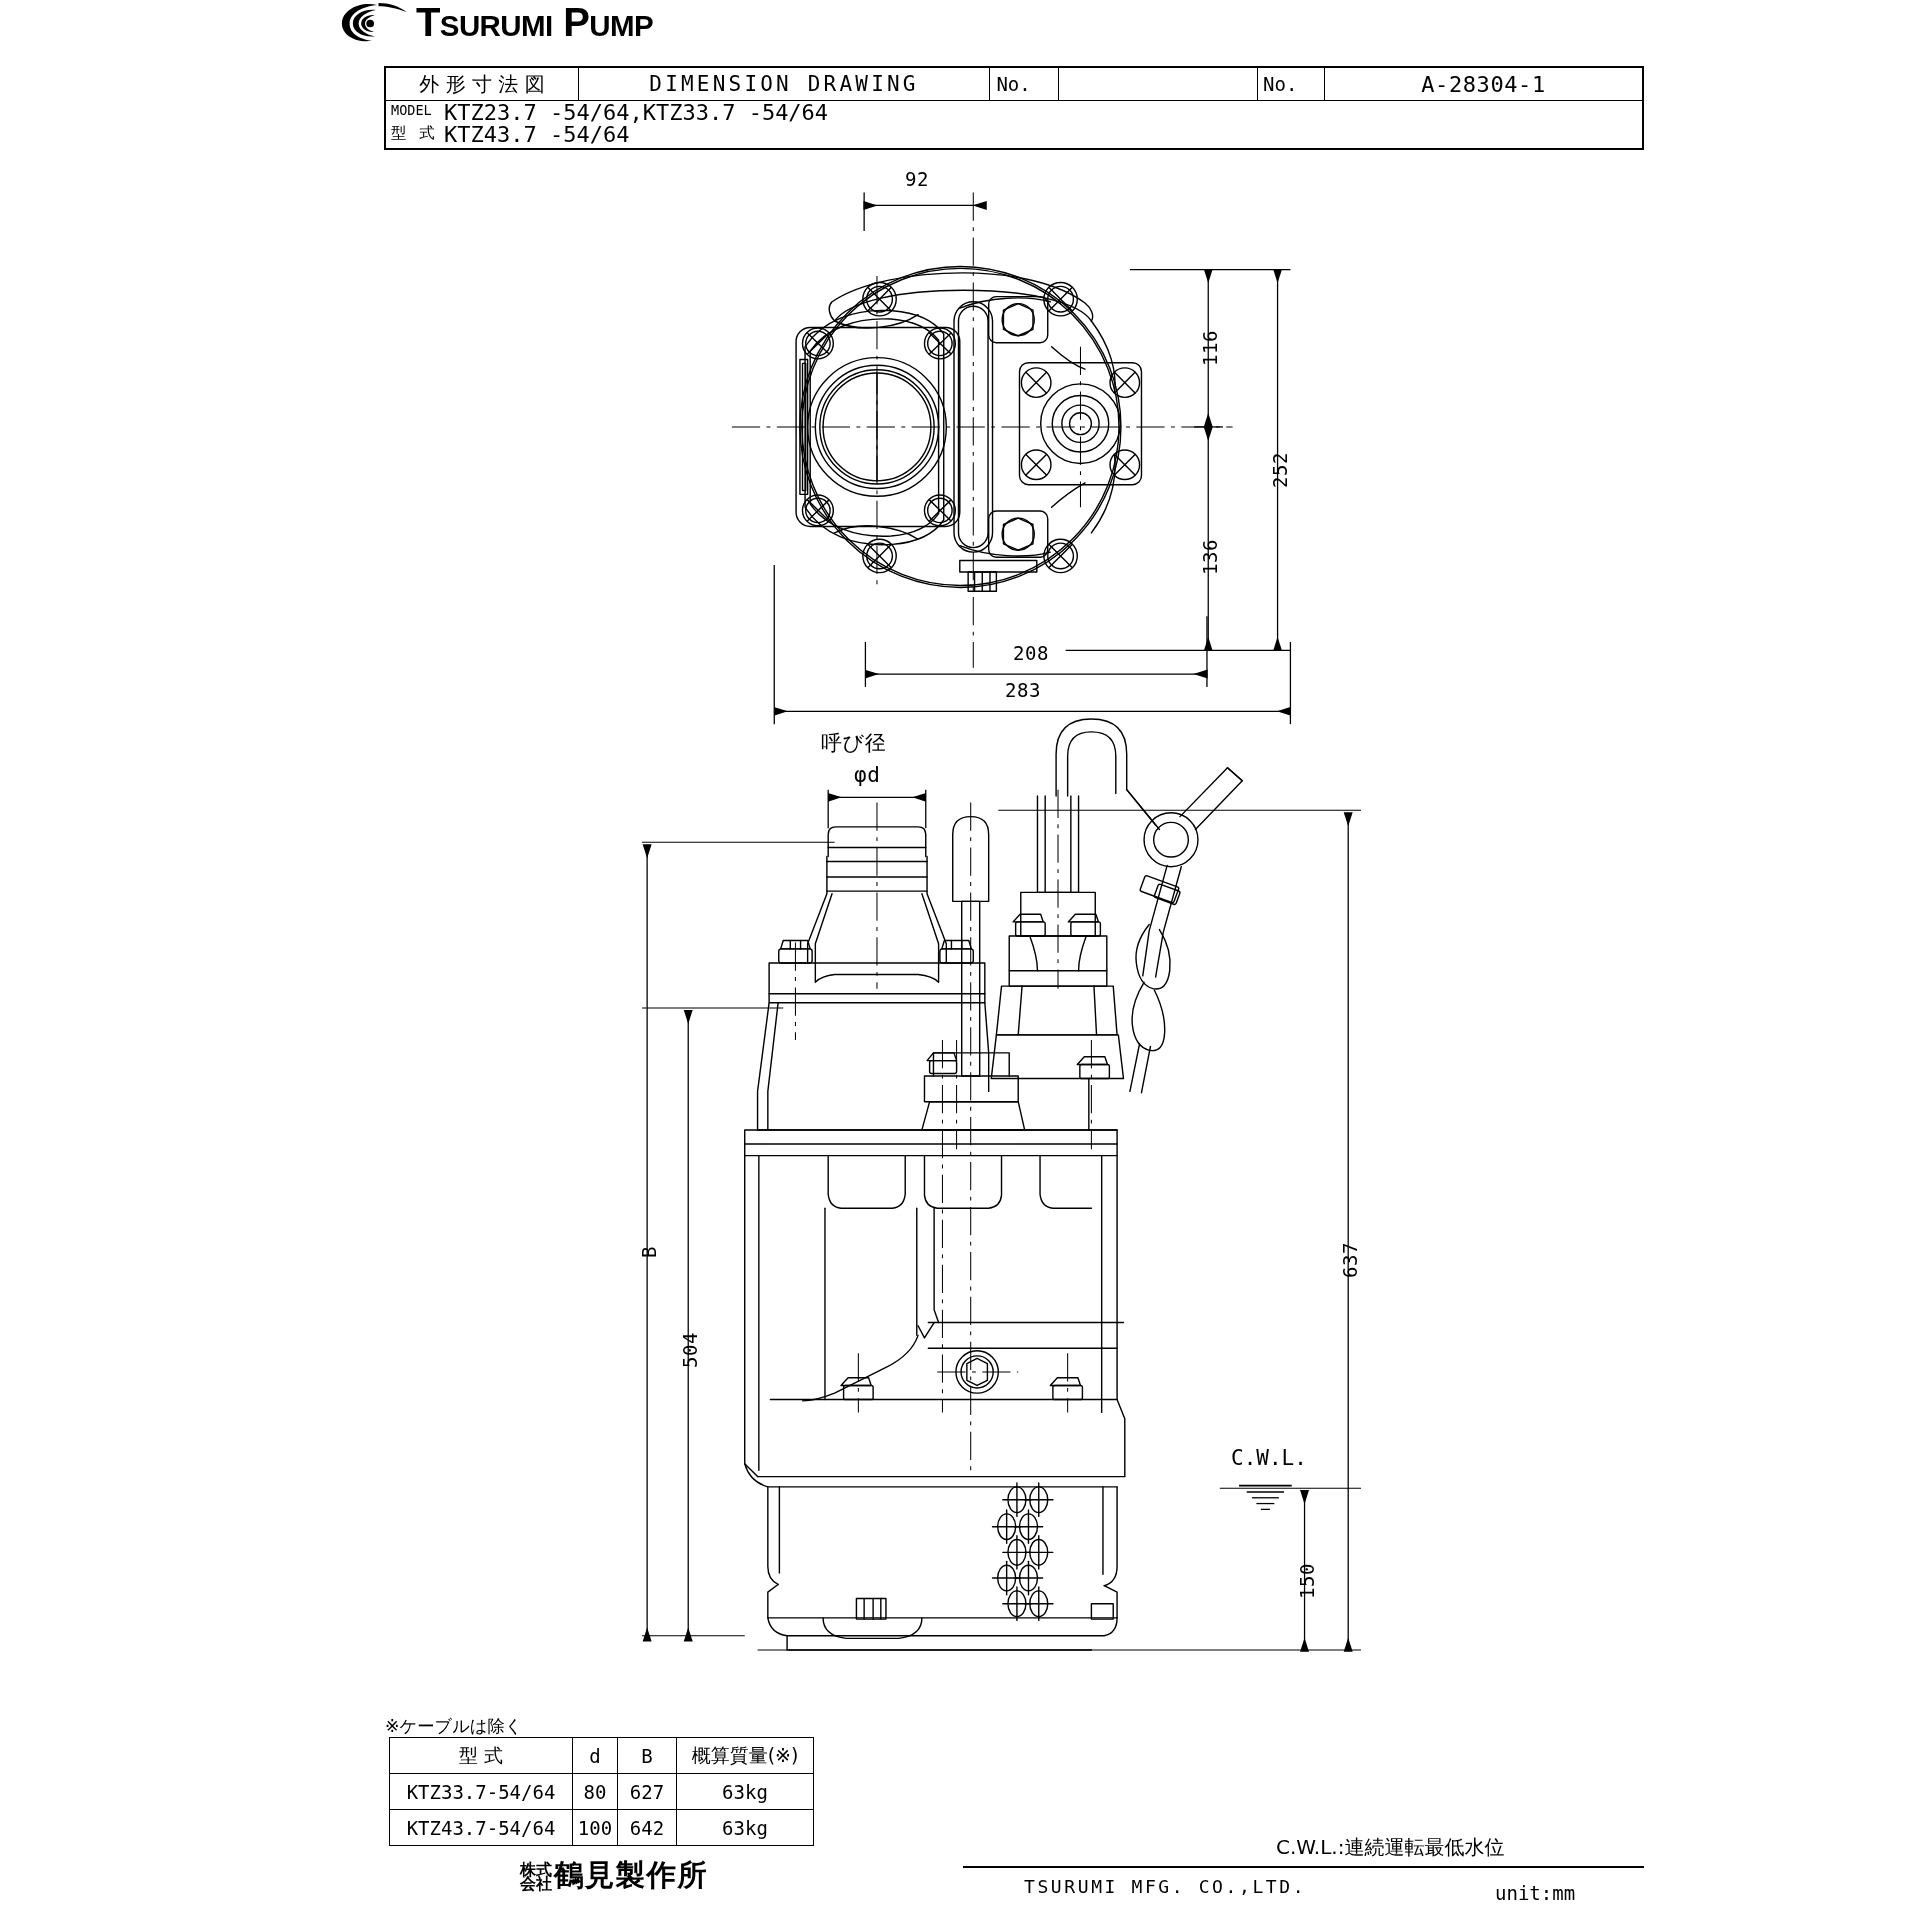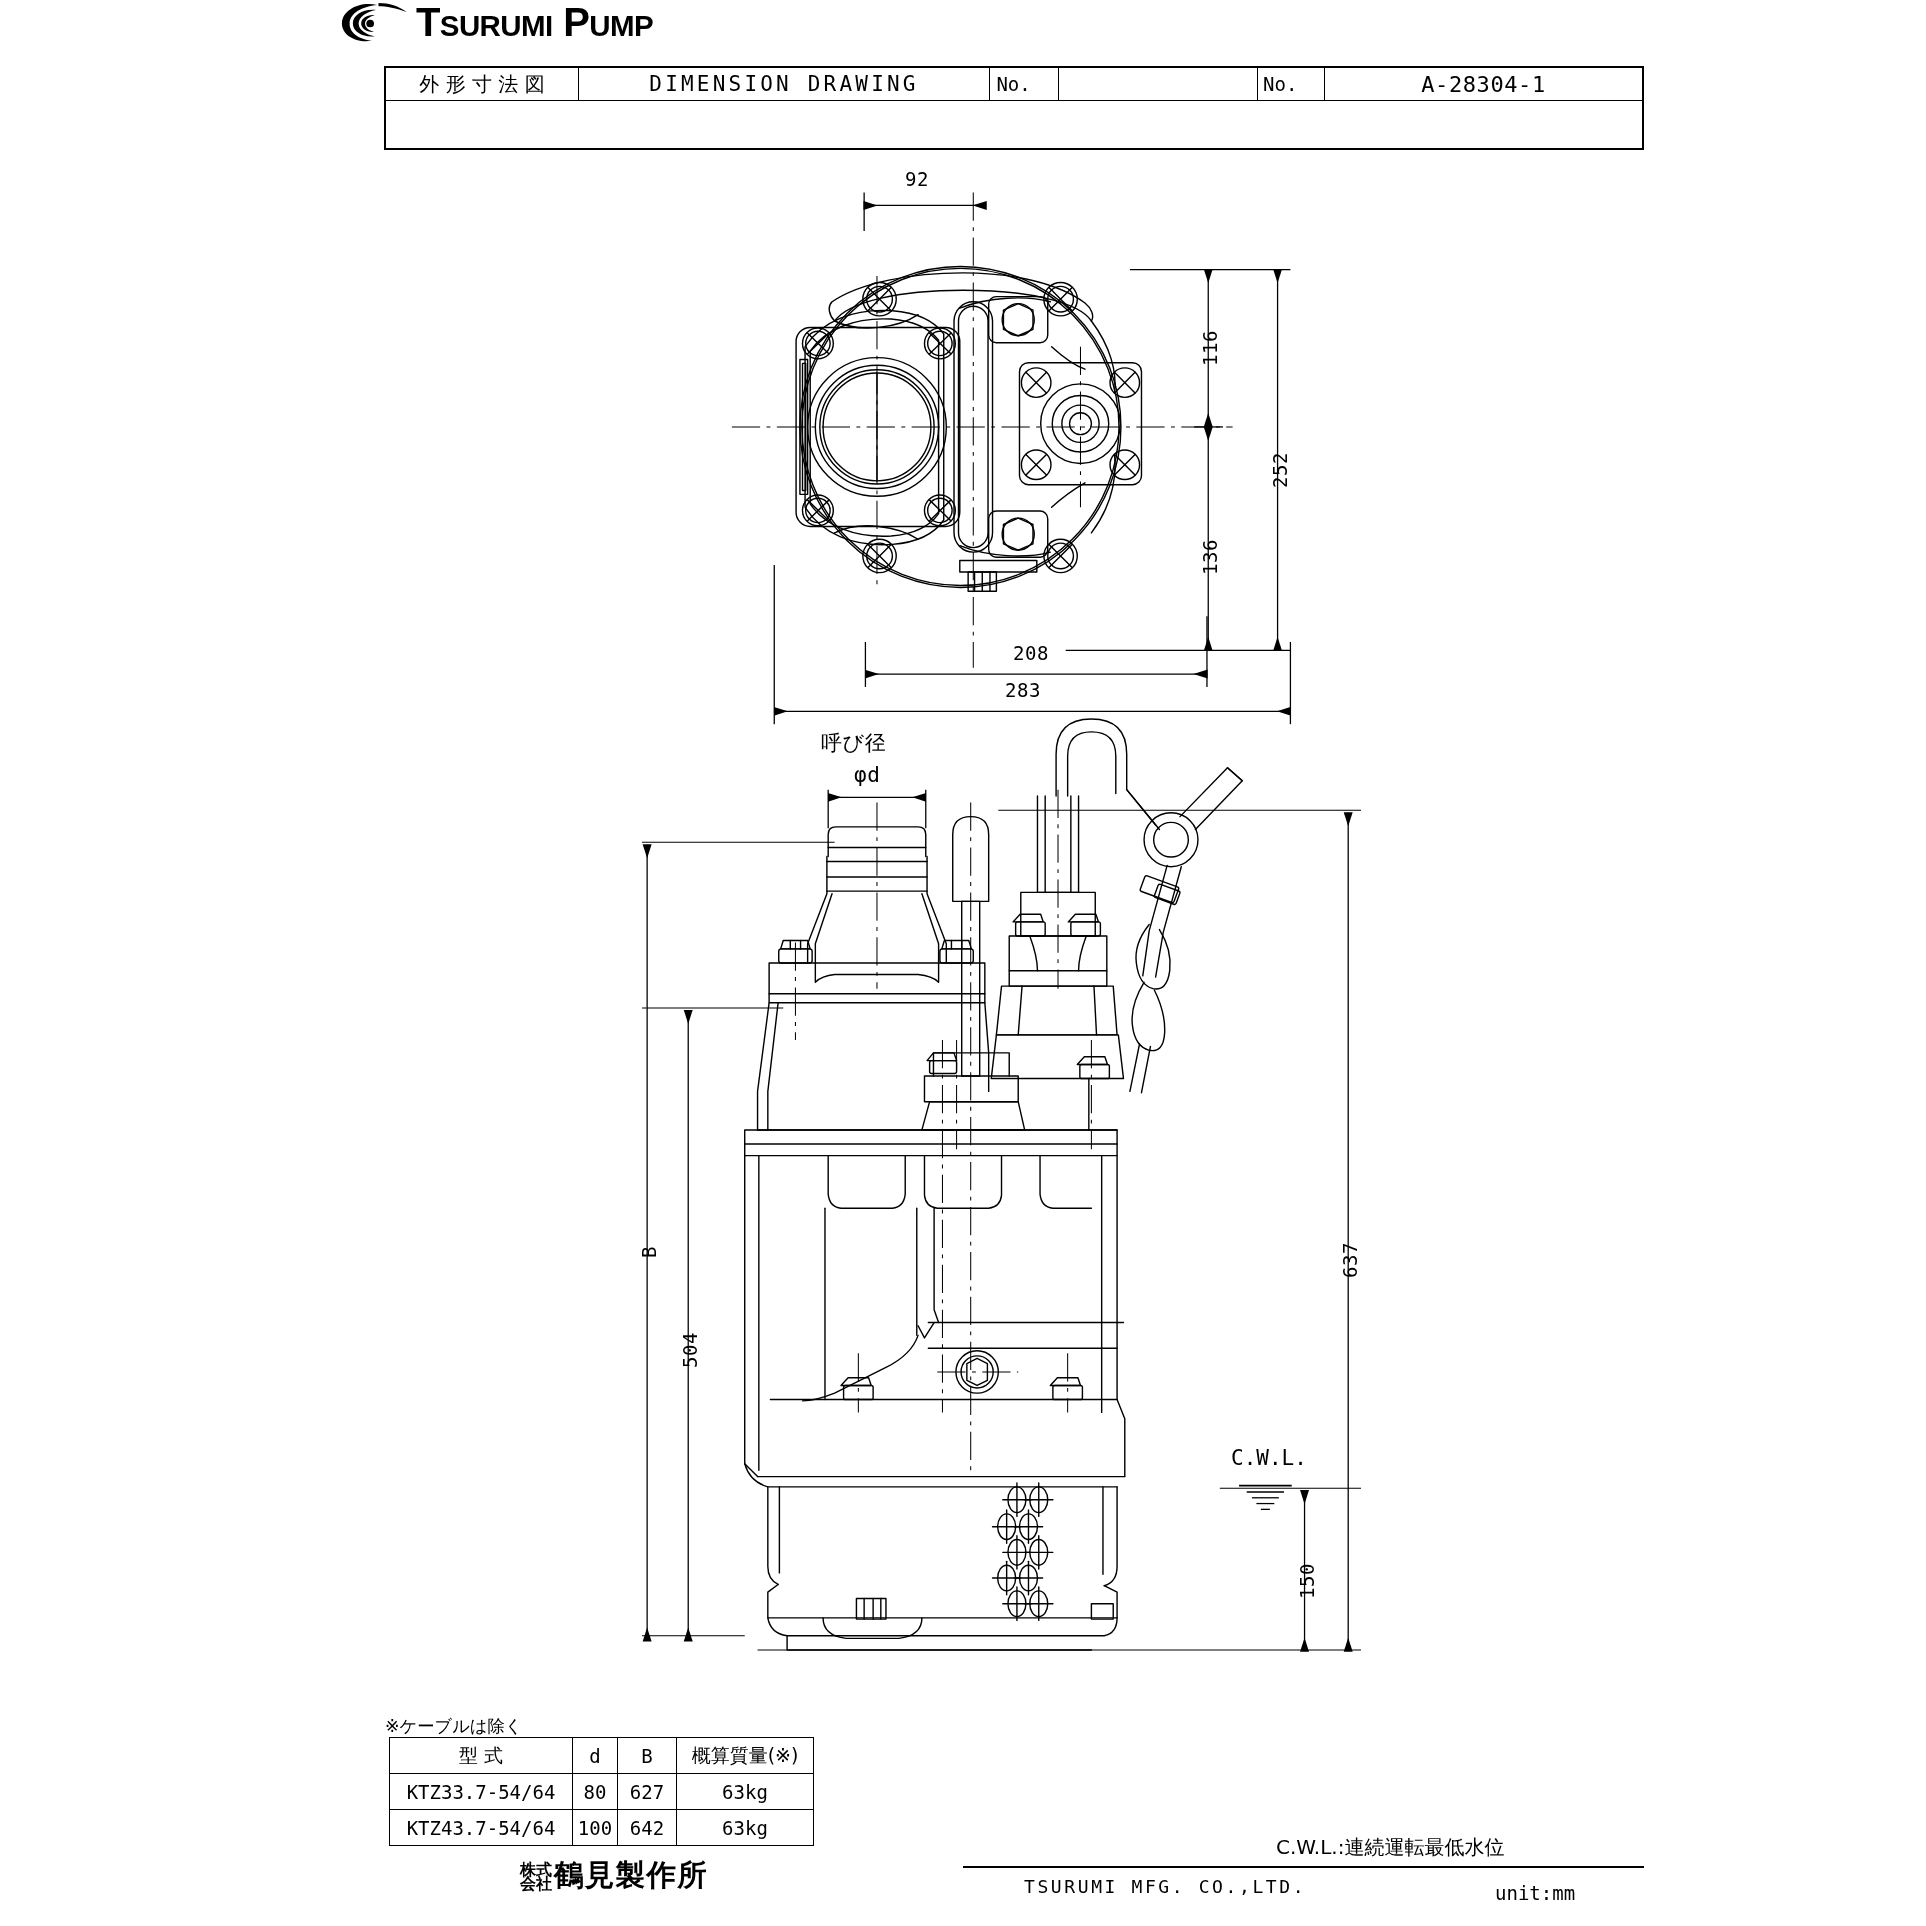--- a/index.html
+++ b/index.html
@@ -84,20 +84,26 @@
 <div class="abs" id="title-block">
   <div class="tb-row1">
     <div class="cell c-jp-title vline jp">外 形 寸 法 図</div>
     <div class="cell c-en-title vline">DIMENSION DRAWING</div>
     <div class="cell c-no1 vline">No.</div>
     <div class="cell c-blank vline"></div>
     <div class="cell c-no2 vline">No.</div>
     <div class="cell c-drawno">A-28304-1</div>
   </div>
   <div class="tb-row2">
+    <div class="cell c-model">
+      <span class="lbl-tl">MODEL</span>
+      <span class="lbl-bl">型 式</span>
+      <span class="model-l1">KTZ23.7 -54/64,KTZ33.7 -54/64</span>
+      <span class="model-l2">KTZ43.7 -54/64</span>
+    </div>
   </div>
 </div>
 
 <svg width="1926" height="1926" viewBox="0 0 3000 3000">
   <defs>
     <marker id="ah" markerWidth="22" markerHeight="16" refX="21" refY="8" orient="auto" markerUnits="userSpaceOnUse">
       <path d="M0,8 L22,1 L22,15 Z" fill="#000"></path>
     </marker>
     <marker id="ahs" markerWidth="22" markerHeight="16" refX="1" refY="8" orient="auto" markerUnits="userSpaceOnUse">
       <path d="M22,8 L0,1 L0,15 Z" fill="#000"></path>

